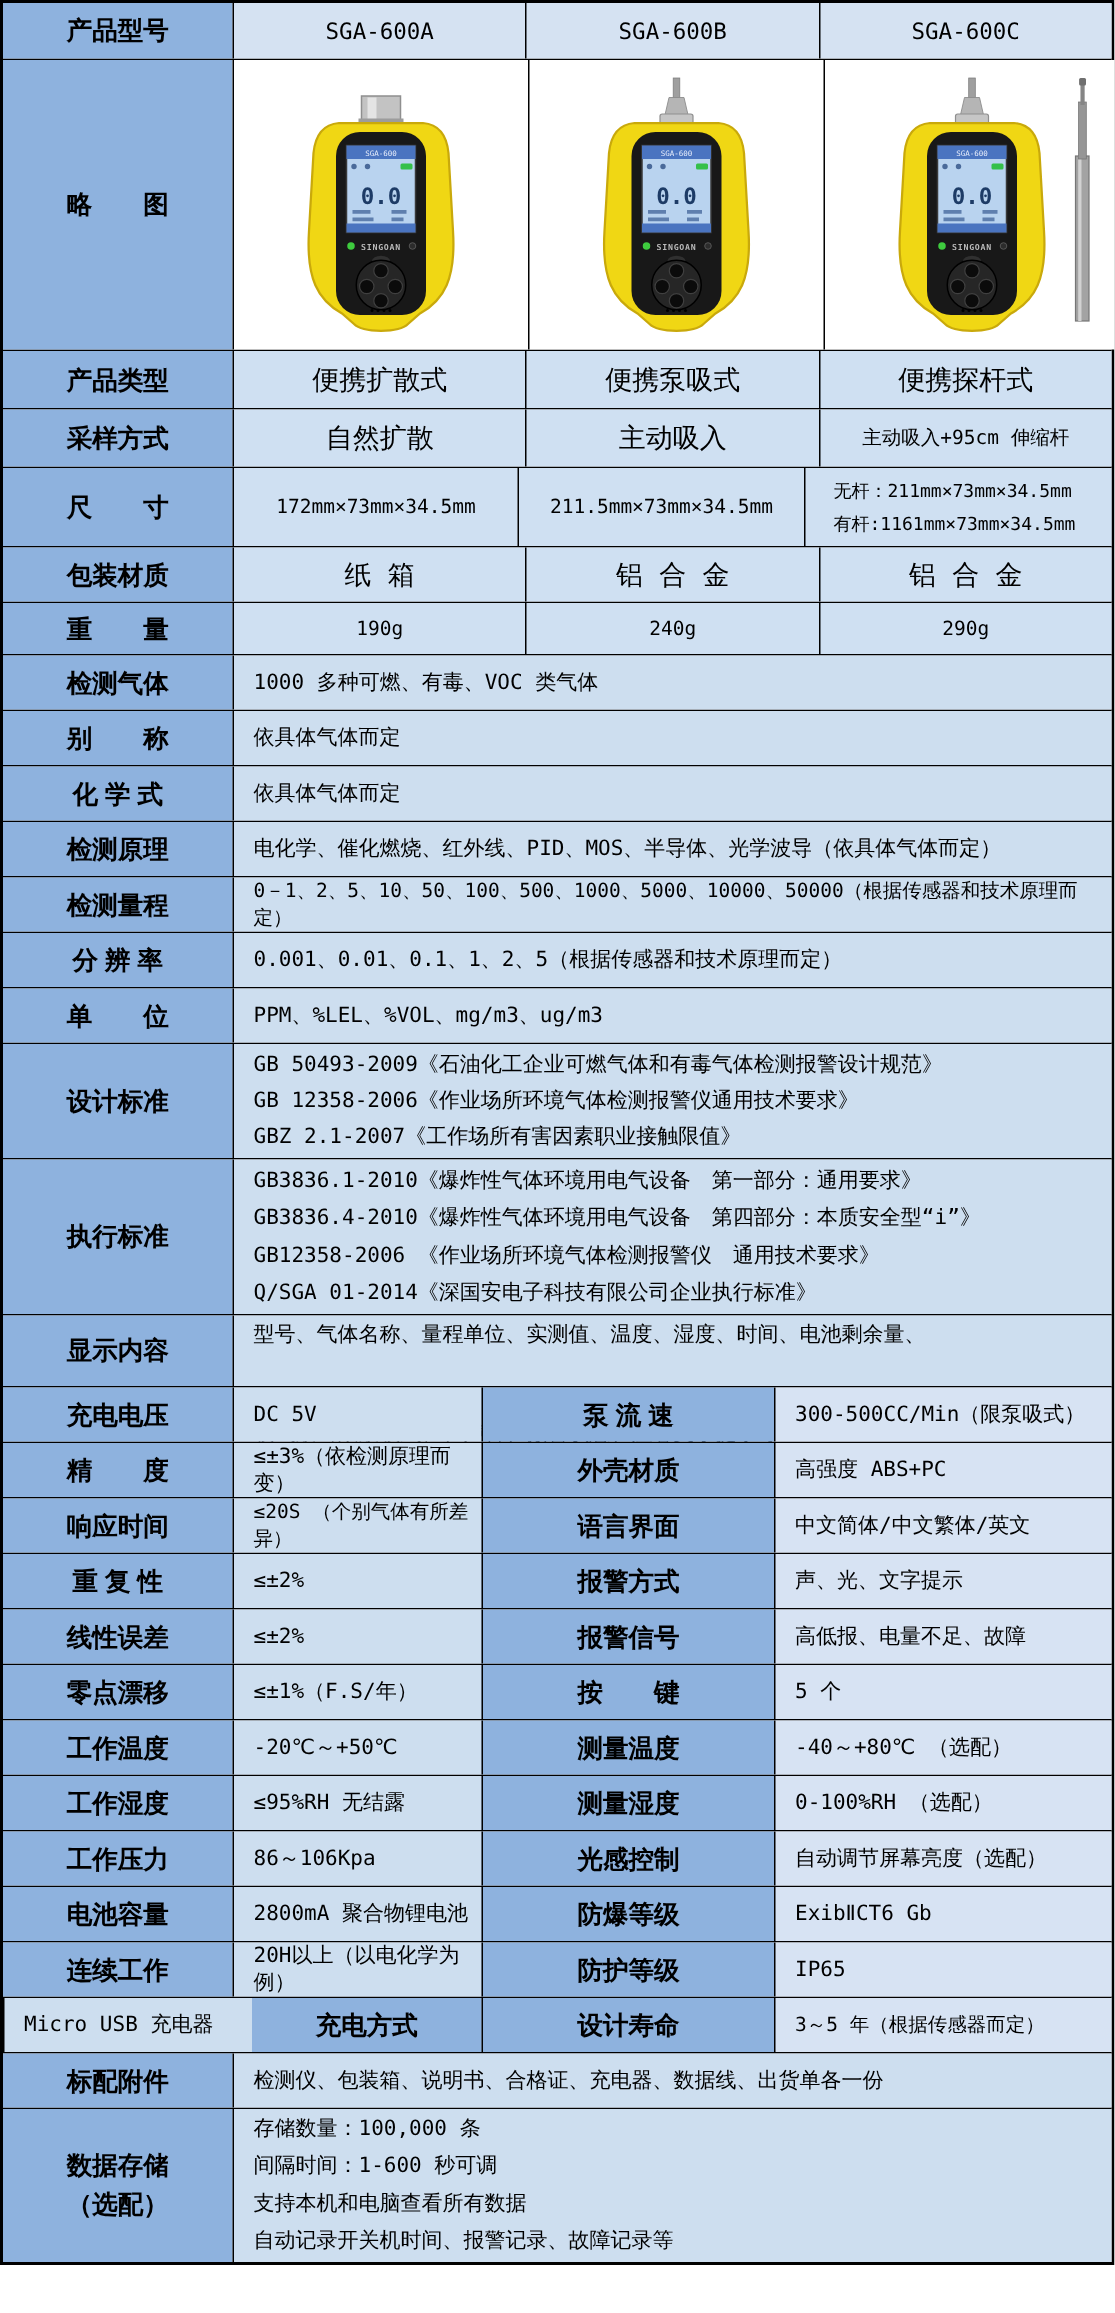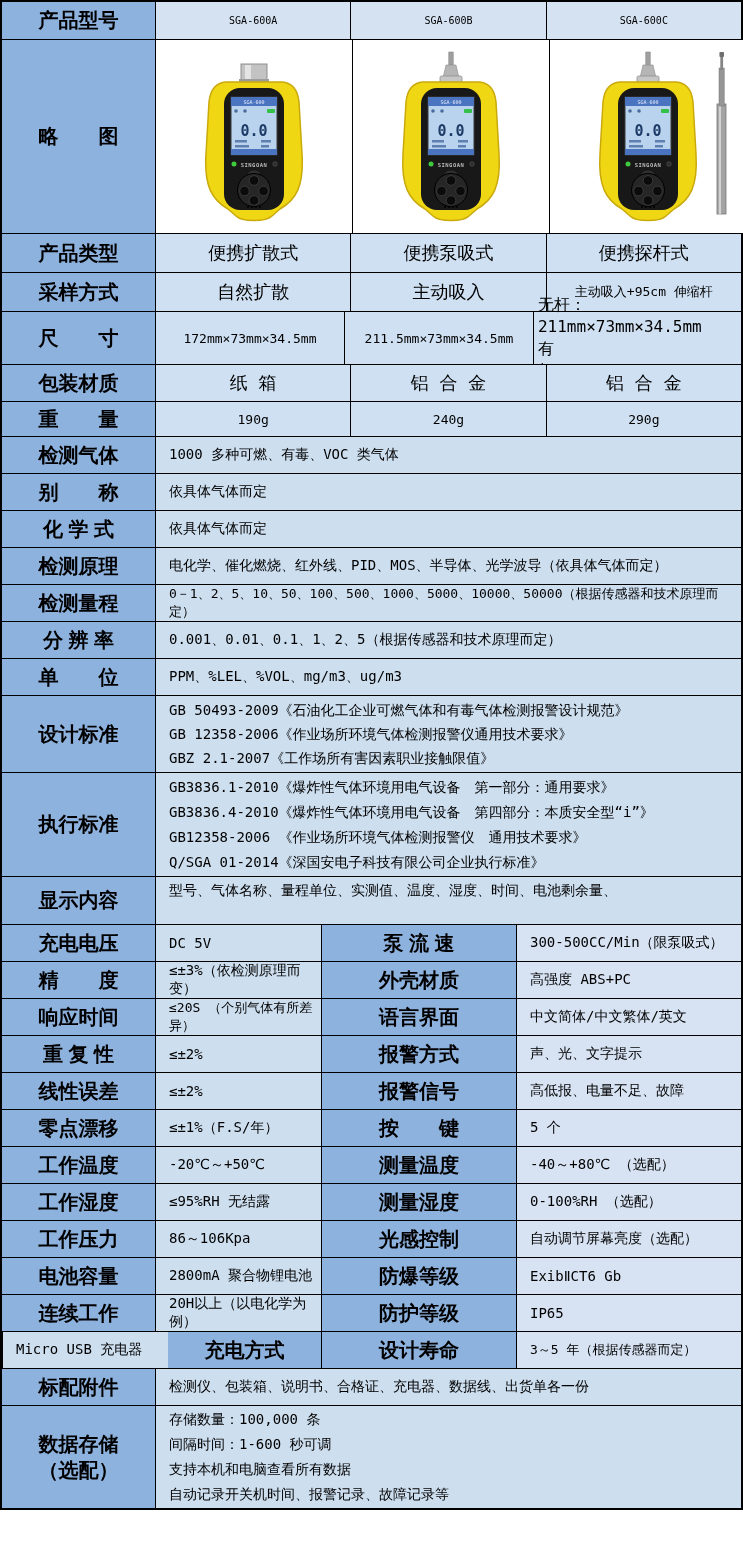--- a/index.html
+++ b/index.html
@@ -1,29 +1,29 @@
 <!DOCTYPE html>
 <html><head>
 <meta charset="utf-8">
 <style>
   html,body{margin:0;padding:0;background:#fff;}
   body{width:743px;font-family:"DejaVu Sans Mono","DejaVu Sans","Liberation Sans",sans-serif;color:#000;}
   .spec-table{width:743px;box-sizing:border-box;border:2px solid #000;background:#fff;}
   .row{display:flex;box-sizing:border-box;border-bottom:1px solid #000;align-items:stretch;}
   .row:last-child{border-bottom:none;}
   .cell{box-sizing:border-box;display:flex;align-items:center;}
-  .lab{width:153px;background:#8eb2de;justify-content:center;font-family:"Liberation Sans","DejaVu Sans",sans-serif;font-weight:bold;font-size:20px;text-align:center;flex-shrink:0;}
+  .lab{width:153px;background:#8eb2de;justify-content:center;font-family:"Liberation Sans","DejaVu Sans",sans-serif;font-weight:bold;font-size:17px;text-align:center;flex-shrink:0;}
   .bl{border-left:1px solid #000;}
   .val{background:#cddeef;padding-left:13px;padding-right:6px;font-size:14px;}
   .val.full{flex:1;}
   .tri{flex:1;background:#cfe0f2;justify-content:center;text-align:center;font-size:18px;padding:0 4px;}
   .img-cell{flex:1;background:#ffffff;justify-content:center;padding:0;}
-  .model{background:#d5e2f2;font-size:10px;}
+  .model{background:#d5e2f2;font-size:15px;}
   .mono13{font-size:13px;}
-  .dims{flex-direction:column;justify-content:center;align-items:flex-start;font-size:16px;line-height:22px;padding-left:4px;text-align:left;}
+  .dims{flex-direction:column;justify-content:center;align-items:flex-start;font-size:12px;line-height:22px;padding-left:19px;text-align:left;}
   .lines{flex-direction:column;justify-content:center;align-items:flex-start;}
   .lines .ln{width:100%;}
   .lh24 .ln{line-height:24px;}
   .lh25 .ln{line-height:25px;}
   .lh22 .ln{line-height:22px;margin-top:44px;}
   .fs13{font-size:13px;}
   .q1{width:166px;background:#cddeef;flex-shrink:0;}
   .lab2{width:195px;flex-shrink:0;}
   .q2{flex:1;background:#d7e3f3;}
   .r38{height:38px;} .r194{height:194px;} .r39{height:39px;} .r53{height:53px;}

